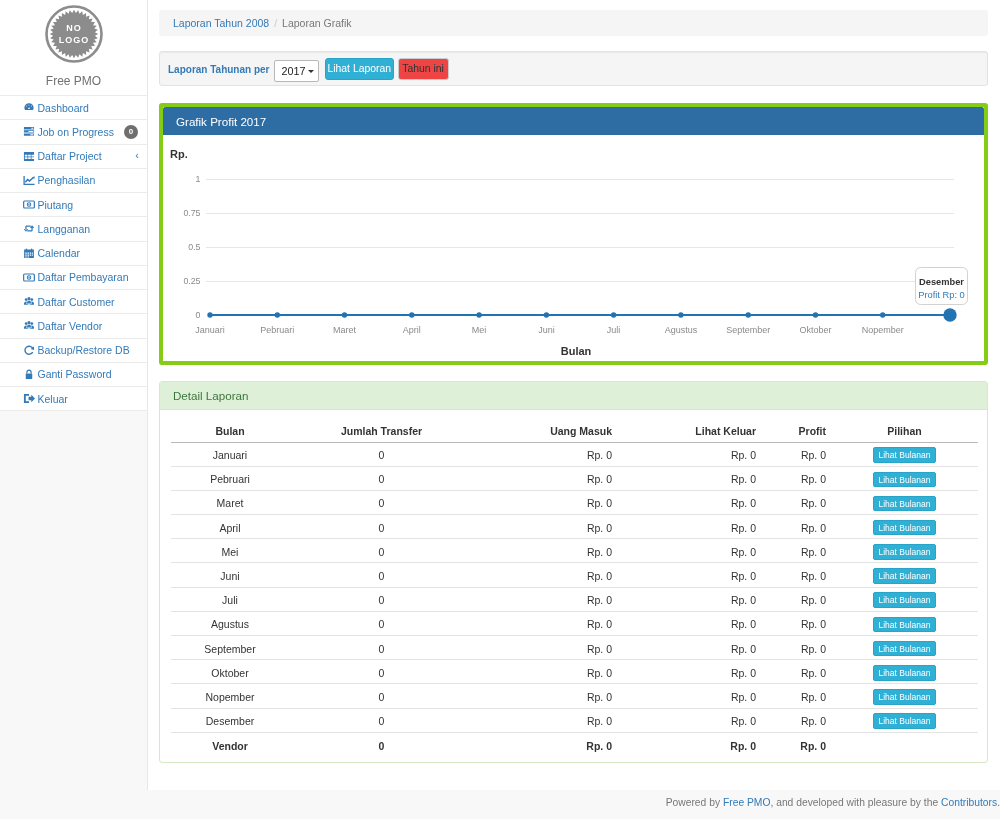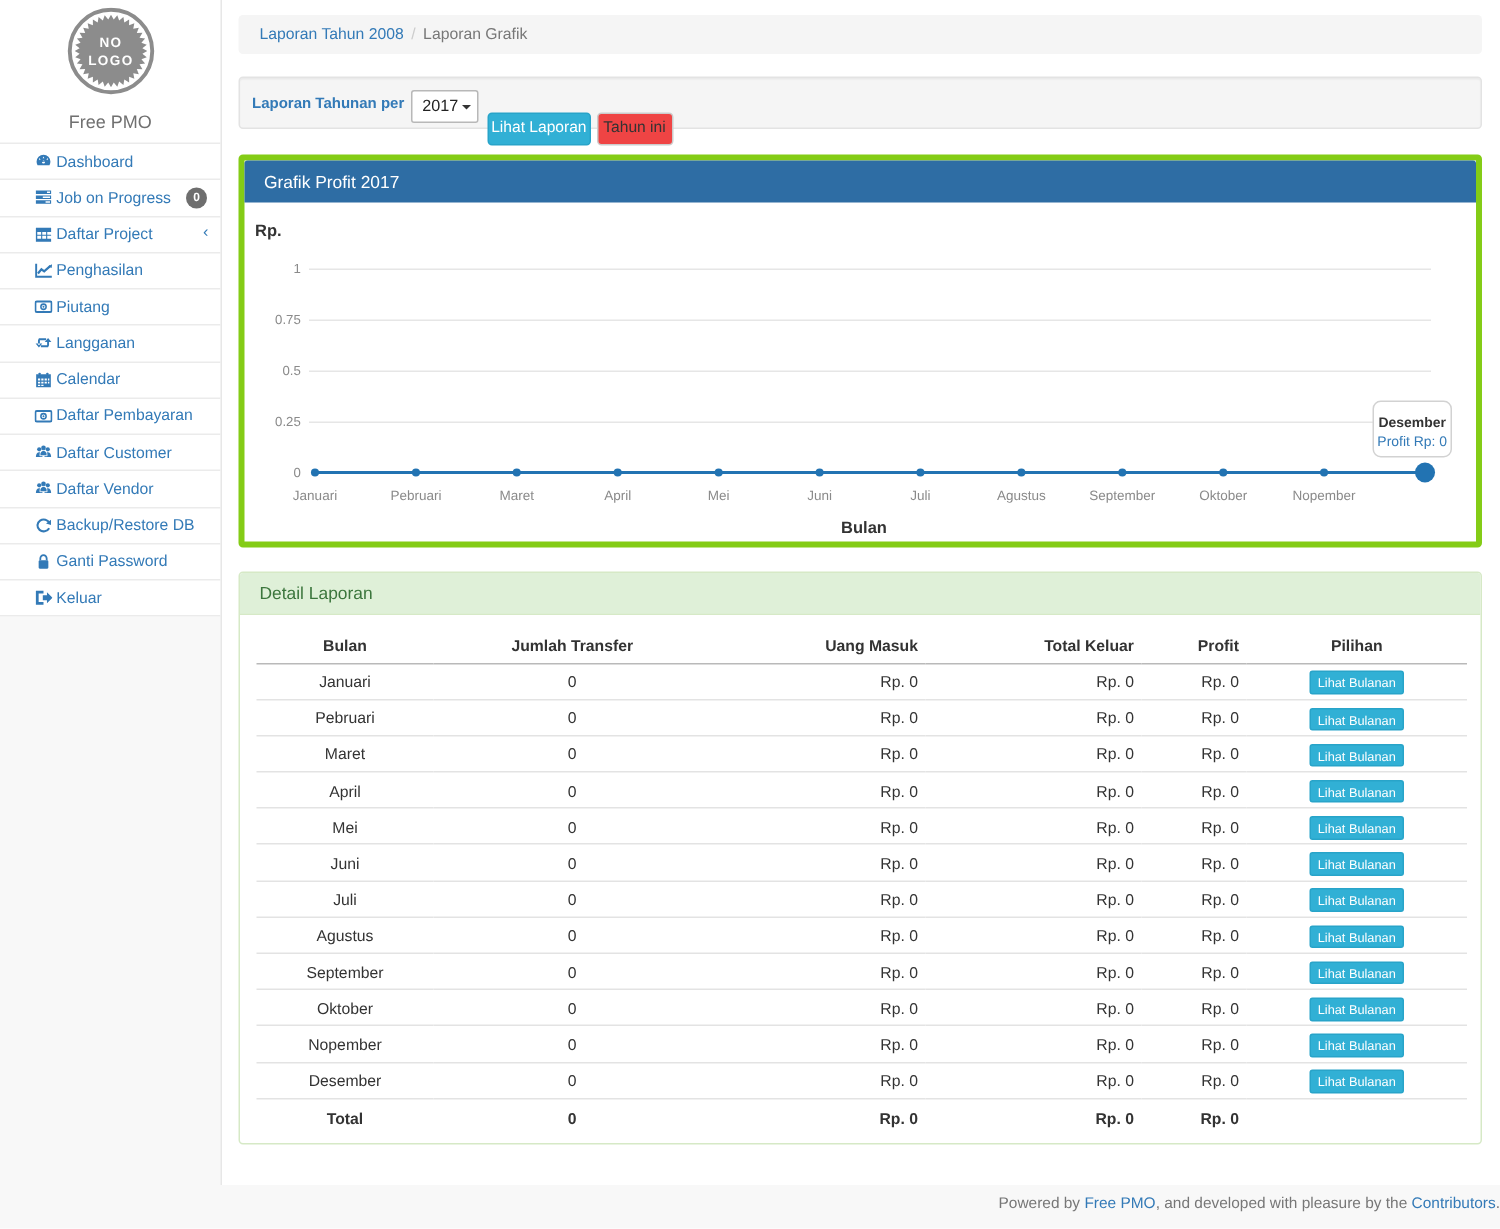--- a/index.html
+++ b/index.html
@@ -23,21 +23,21 @@
 
 #content { left:148px; top:0; width:852px; height:790px; background:#fff; }
 .box { position:absolute; }
 #crumb { left:11px; top:10px; width:829px; height:26px; background:#f5f5f5; border-radius:3px; font-size:10.5px; color:#777; display:flex; align-items:center; padding-left:14px; }
 #crumb a { color:#337ab7; text-decoration:none; }
 #crumb .sep { color:#ccc; padding:0 5px; }
 #well { left:11px; top:51px; width:829px; height:35px; background:#f5f5f5; border:1px solid #e3e3e3; border-radius:3px; box-shadow:inset 0 1px 1px rgba(0,0,0,.05); }
 #well .lbl { position:absolute; left:8px; top:11.5px; color:#337ab7; font-weight:bold; font-size:10px; }
 #sel { position:absolute; left:113.5px; top:8px; width:45.5px; height:22px; background:#fff; border:1px solid #b8b8b8; border-radius:2px; font-size:10.8px; color:#222; line-height:20px; padding-left:7px; }
 #sel .arr { position:absolute; right:4px; top:8.5px; width:0; height:0; border-left:3.2px solid transparent; border-right:3.2px solid transparent; border-top:3.8px solid #333; }
-.btn { position:absolute; top:23px; display:inline-flex; align-items:center; justify-content:center; font-size:10.4px; border-radius:3px; height:21.5px; }
+.btn { position:absolute; top:6px; display:inline-flex; align-items:center; justify-content:center; font-size:10.4px; border-radius:3px; height:21.5px; }
 #btn-lihat { left:165px; width:68.5px; background:#31b0d5; border:1px solid #28a4c9; color:#fff; }
 #btn-tahun { left:237.5px; width:51px; background:#ef4444; border:1px solid #ccc; color:#333; }
 
 
 .panel { position:absolute; border-radius:3px; background:#fff; }
 .panel .hd { height:28px; display:flex; align-items:center; padding-left:13px; font-size:11.6px; border-top-left-radius:2px; border-top-right-radius:2px; }
 #panel-chart { left:11px; top:103px; width:829px; height:262px; border:4px solid #84cc16; }
 #panel-chart .hd { background:#2e6da4; color:#fff; }
 #panel-detail { left:11px; top:381px; width:829px; height:382px; border:1px solid #d6e9c6; }
 #panel-detail .hd { background:#dff0d8; color:#3c763d; border-bottom:1px solid #d6e9c6; }
@@ -132,21 +132,21 @@
             <col style="width:143px">
           <col style="width:144px">
             <col style="width:70px">
             <col style="width:147px">
         </colgroup>
         <thead>
         <tr>
               <th>Bulan</th>
               <th class="tc">Jumlah Transfer</th>
               <th class="tr">Uang Masuk</th>
-              <th class="tr">Total Keluar</th>
+              <th class="tr">Lihat Keluar</th>
               <th class="tr">Profit</th>
               <th class="tc">Pilihan</th>
             </tr>
         </thead>
         <tbody>
         <tr>
               <td>Januari</td>
               <td class="tc">0</td>
               <td class="tr">Rp. 0</td>
               <td class="tr">Rp. 0</td>
@@ -235,21 +235,21 @@
             </tr>
         <tr>
               <td>Desember</td>
               <td class="tc">0</td>
               <td class="tr">Rp. 0</td>
               <td class="tr">Rp. 0</td>
               <td class="tr">Rp. 0</td>
               <td class="tc"><span class="btn-xs">Lihat Bulanan</span></td>
             </tr>
         <tr class="total">
-              <td>Total</td>
+              <td>Vendor</td>
               <td class="tc">0</td>
               <td class="tr">Rp. 0</td>
               <td class="tr">Rp. 0</td>
               <td class="tr">Rp. 0</td>
               <td class="tc"></td>
             </tr>
         </tbody>
       </table>
     </div>
   </div>

